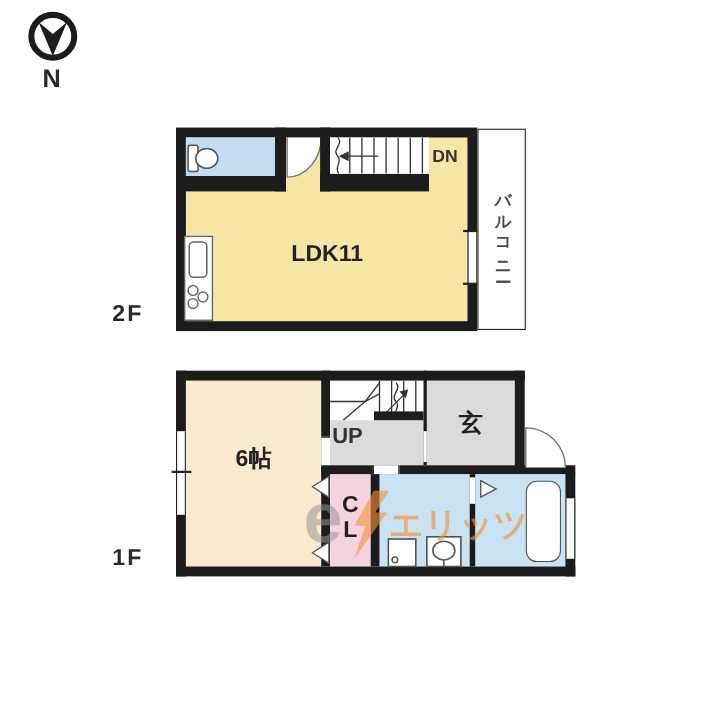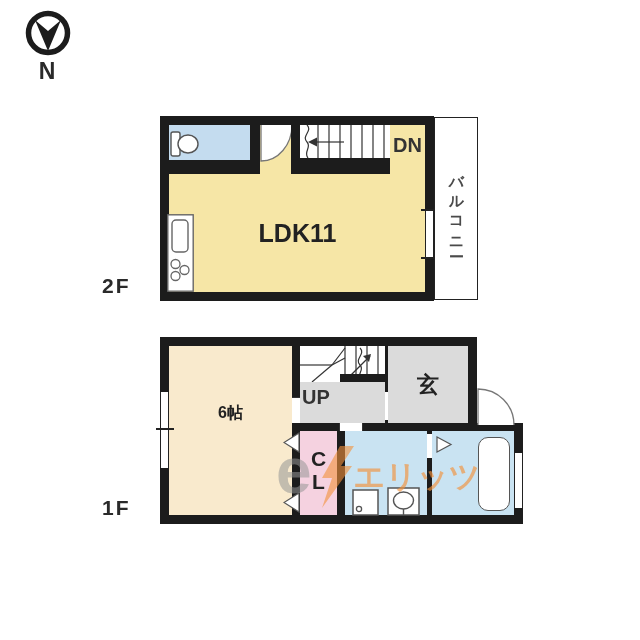--- a/index.html
+++ b/index.html
@@ -65,31 +65,31 @@
       <line x1="40" y1="0" x2="40" y2="33"></line>
         <line x1="51" y1="0" x2="51" y2="33"></line>
       <line x1="62" y1="0" x2="62" y2="33"></line>
         <line x1="73" y1="0" x2="73" y2="33"></line>
       <line x1="84" y1="0" x2="84" y2="33"></line>
       <path d="M7,0 C13,6 1,11 7,17 C12,22 3,27 8,33"></path>
       <line x1="16" y1="17" x2="44" y2="17"></line>
     </g>
     <polygon points="8,17 17,12.5 17,21.5" fill="#333"></polygon>
   </svg>
-  <div class="abs small-label" style="left:393px;top:134px;font-size:20px;">DN</div>
+  <div class="abs small-label" style="left:393px;top:134px;font-size:16px;">DN</div>
 
   <svg class="abs" style="left:167px;top:214px;" width="27" height="78" viewBox="0 0 27 78">
     <rect x="0.8" y="0.8" width="25.4" height="76.4" fill="#fff" stroke="#666" stroke-width="1.4"></rect>
     <rect x="5" y="6" width="16" height="32" rx="4" fill="#fff" stroke="#666" stroke-width="1.4"></rect>
     <circle cx="8.5" cy="50" r="4.5" fill="#fff" stroke="#666" stroke-width="1.3"></circle>
     <circle cx="17.5" cy="56" r="4.5" fill="#fff" stroke="#666" stroke-width="1.3"></circle>
     <circle cx="8.5" cy="62" r="4.5" fill="#fff" stroke="#666" stroke-width="1.3"></circle>
   </svg>
 
-  <div class="abs room-label" style="left:250px;top:219px;width:95px;text-align:center;font-size:25px;">LDK11</div>
+  <div class="abs room-label" style="left:250px;top:219px;width:95px;text-align:center;font-size:21px;">LDK11</div>
 
   <div class="abs v-window" style="left:425px;top:210px;width:9px;height:48px;box-sizing:border-box;"></div>
   <div class="abs h-tick" style="left:421px;top:209px;width:20px;"></div>
   <div class="abs h-tick" style="left:421px;top:257px;width:20px;"></div>
 
   <div class="abs border-thin" style="left:434px;top:117px;width:44px;height:183px;box-sizing:border-box;background:#fff;display:flex;align-items:center;justify-content:center;">
     <span class="balcony-text">バルコニー</span>
   </div>
 
   <div class="abs floor-label" style="left:102px;top:496px;">1F</div>
@@ -162,21 +162,21 @@
     <circle cx="7" cy="20" r="2.6" fill="none" stroke="#555" stroke-width="1.3"></circle>
   </svg>
   <svg class="abs" style="left:387px;top:487px;" width="33" height="29" viewBox="0 0 33 29">
     <rect x="1" y="1" width="31" height="27" fill="#fff" stroke="#555" stroke-width="1.5"></rect>
     <ellipse cx="16.5" cy="13.5" rx="10" ry="8.5" fill="#fff" stroke="#555" stroke-width="1.4"></ellipse>
     <line x1="16.5" y1="22" x2="16.5" y2="28" stroke="#555" stroke-width="1.4"></line>
   </svg>
   <div class="abs" style="left:478px;top:437px;width:32px;height:74px;background:#fff;border:1.6px solid #555;border-radius:10px;box-sizing:border-box;"></div>
 
   <div class="abs" style="left:169px;top:403px;width:123px;text-align:center;">
-    <div class="room-label" style="font-size:16px;">6帖</div>
+    <div class="room-label" style="font-size:21px;">6帖</div>
   </div>
 
   <div class="abs" style="left:300px;top:447px;width:37px;text-align:center;line-height:1.1;">
     <div class="room-label" style="font-size:21px;">C</div>
     <div class="room-label" style="font-size:21px;">L</div>
   </div>
 
   <div class="abs wm" style="left:276px;top:440px;width:292px;height:74px;">
     <span class="wm-e">e</span>
     <svg width="40" height="62" viewBox="0 0 40 62" style="opacity:.6;margin-left:2px;">

